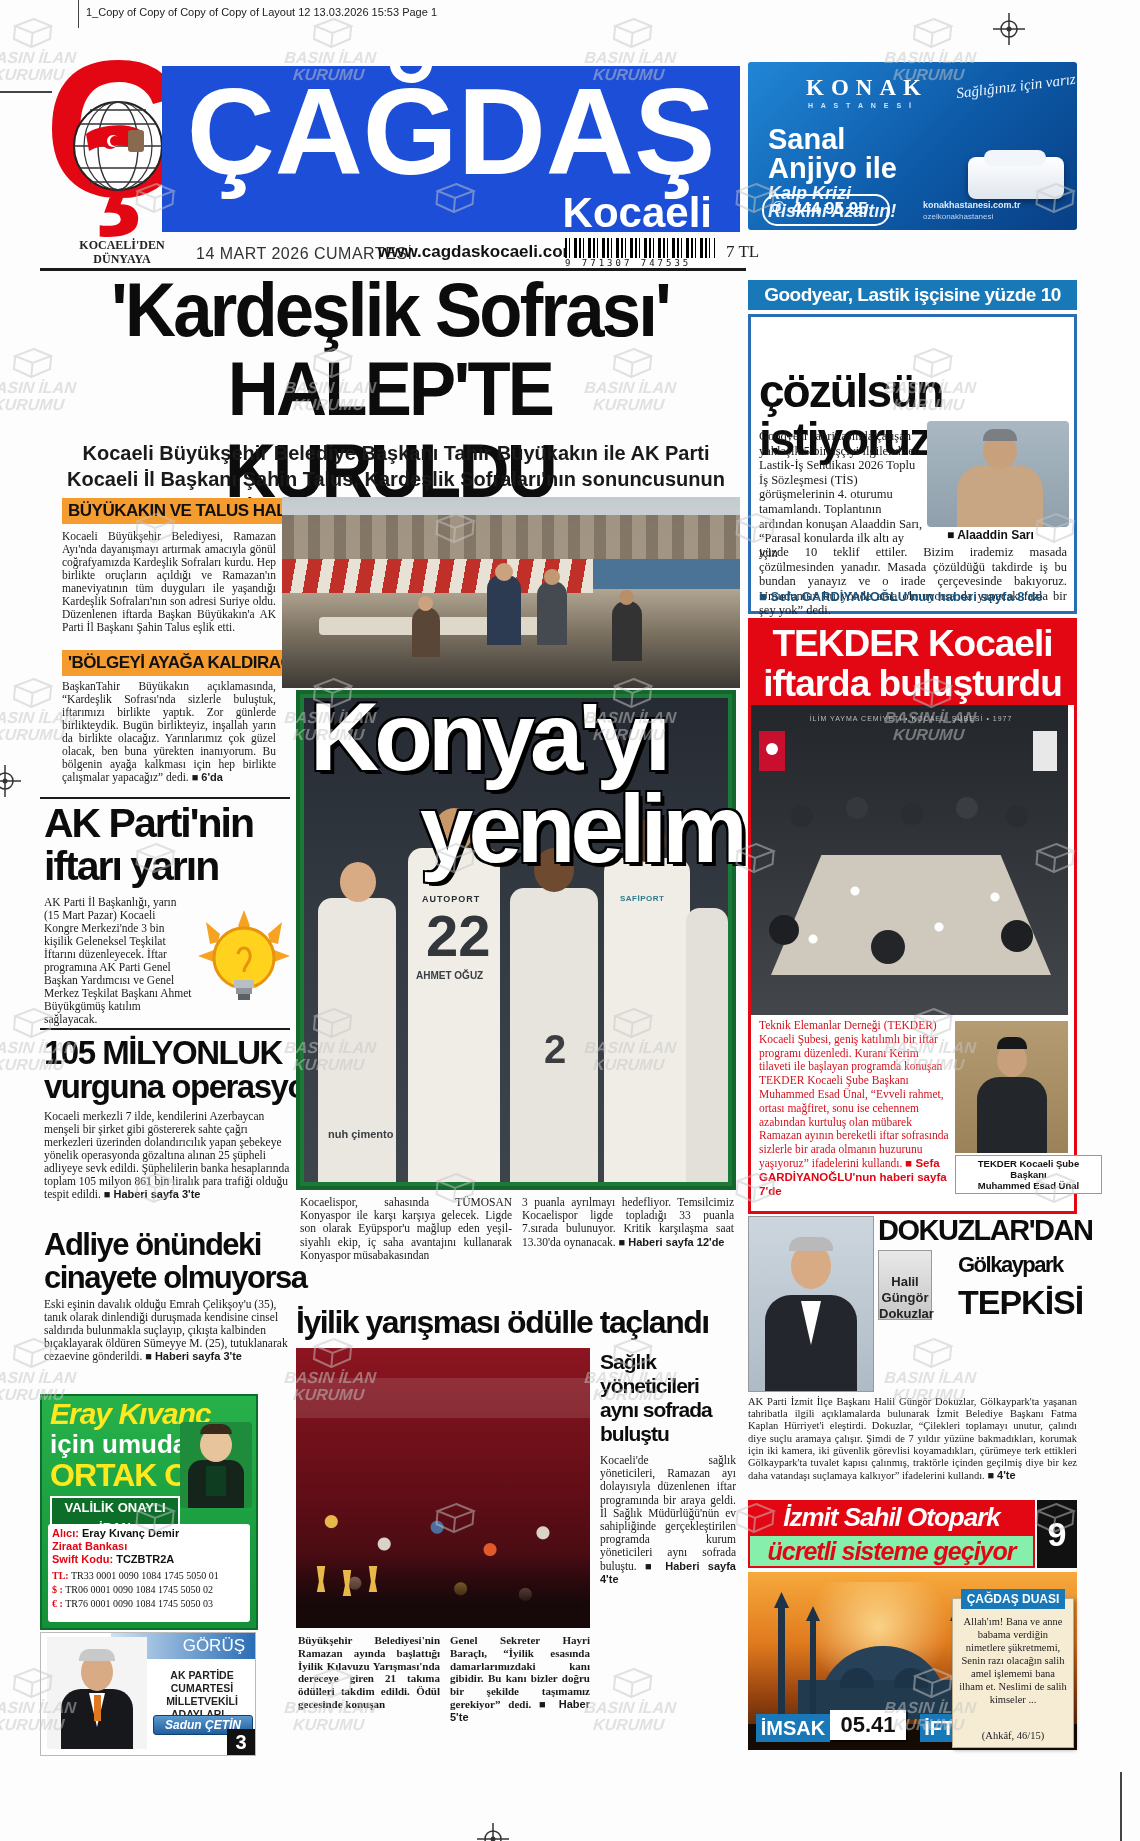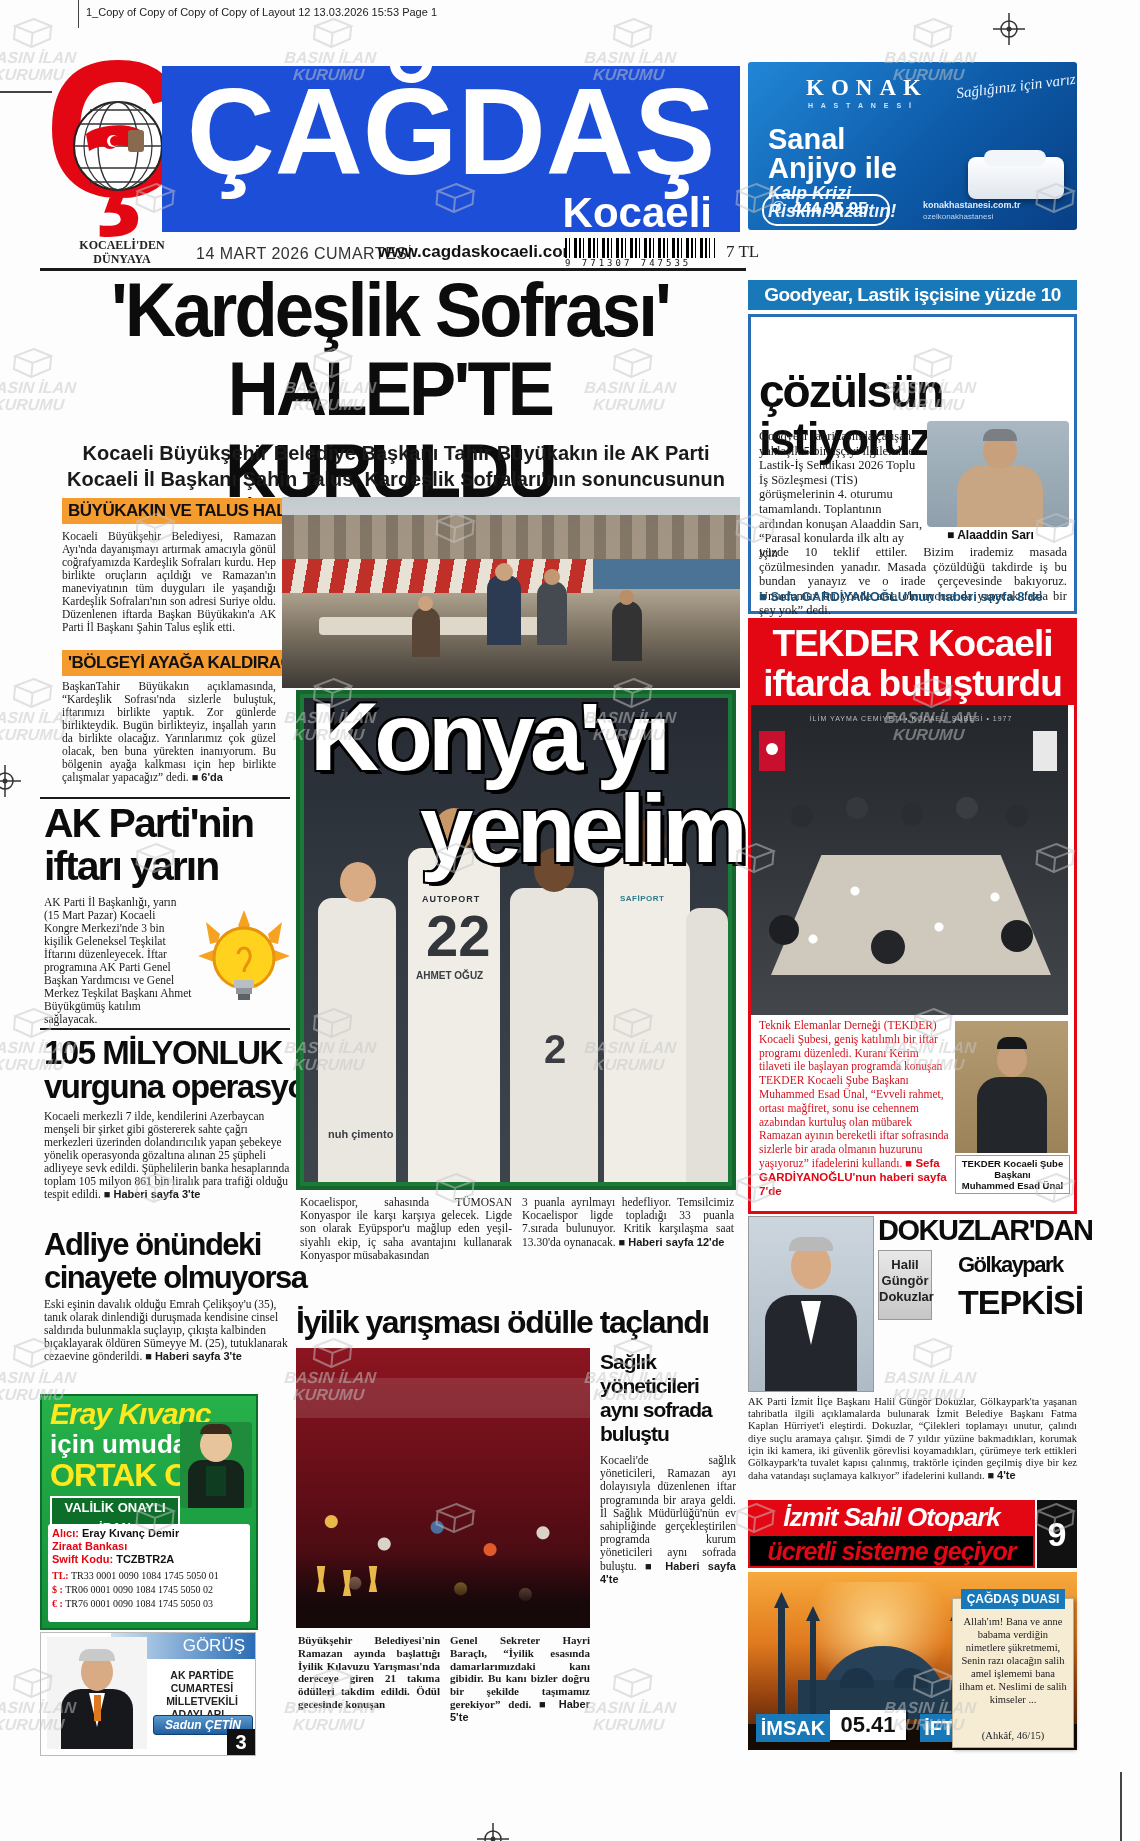--- a/index.html
+++ b/index.html
@@ -160,21 +160,21 @@
       <div class="fig-head" style="left:120px;top:225px;width:34px;height:34px;background:#232529"></div>
       <div class="fig-head" style="left:250px;top:215px;width:32px;height:32px;background:#1d1f23"></div>
     </div>
     <p class="abs serif" style="left:8px;top:394px;width:192px;font-size:11.5px;line-height:13.8px;color:#d5121e;margin:4px 0 0 0"><span>Teknik Elemanlar Derneği (TEKDER) Kocaeli Şubesi, geniş katılımlı bir iftar programı düzenledi. Kuranı Kerim tilaveti ile başlayan programda konuşan TEKDER Kocaeli Şube Başkanı Muhammed Esad Ünal, “Evveli rahmet, ortası mağfiret, sonu ise cehennem azabından kurtuluş olan mübarek Ramazan ayının bereketli iftar sofrasında sizlerle bir arada olmanın huzurunu yaşıyoruz” ifadelerini kullandı. </span><b class="ref-red" style="font-family:'Liberation Sans'">■ Sefa GARDİYANOĞLU'nun haberi sayfa 7'de</b></p>
     <div class="photo" style="left:204px;top:400px;width:113px;height:132px">
       <div class="abs" style="inset:0;background:linear-gradient(#b59b72,#9c8258)"></div>
       <div class="fig-body" style="left:22px;top:56px;width:70px;height:76px;background:#23262b;border-radius:22px 22px 0 0"></div>
       <div class="fig-head" style="left:42px;top:22px;width:30px;height:34px;background:#c9a07c"></div>
       <div class="abs" style="left:42px;top:16px;width:30px;height:12px;background:#17181a;border-radius:10px 10px 0 0"></div>
     </div>
-    <div class="abs center" style="left:204px;top:534px;width:113px;background:#fff;border:1px solid #999;font:bold 9.5px/11px 'Liberation Sans';color:#111;padding:2px 0">
+    <div class="abs center" style="left:204px;top:534px;width:113px;background:#fff;border:1px solid #999;font:bold 9.5px/11px 'Liberation Sans';color:#111;padding:2px 16px">
       <div>TEKDER Kocaeli Şube Başkanı</div>
       <div>Muhammed Esad Ünal</div>
     </div>
   </div>
 
   <div class="rule abs" style="left:40px;top:797px;width:250px;height:2px"></div>
   <div class="abs hl" style="left:44px;top:802px;font-size:41px;line-height:43px;letter-spacing:-2px">AK Parti'nin</div>
   <div class="abs hl" style="left:44px;top:845px;font-size:41px;line-height:43px;letter-spacing:-2px">iftarı yarın</div>
   <div class="abs serif" style="left:44px;top:896px;width:246px;font-size:11.5px;line-height:13px;color:#1a1a1a">
     <svg style="float:right;margin:14px 0 2px 6px" width="92" height="104" viewBox="0 0 92 104">
@@ -280,33 +280,33 @@
   <p class="abs serif" style="left:600px;top:1440px;width:136px;font-size:11.5px;line-height:13.2px;color:#1a1a1a;text-align:justify;margin:14px 0 0 0"><span>Kocaeli'de sağlık yöneticileri, Ramazan ayı dolayısıyla düzenlenen iftar programında bir araya geldi. İl Sağlık Müdürlüğü'nün ev sahipliğinde gerçekleştirilen programda kurum yöneticileri aynı sofrada buluştu. </span><b class="ref">■ Haberi sayfa 4'te</b></p>
 
   <div class="photo" style="left:748px;top:1216px;width:124px;height:174px;border:1px solid #999">
     <div class="abs" style="inset:0;background:linear-gradient(#cdd6de,#aebbc6)"></div>
     <div class="fig-body" style="left:16px;top:78px;width:92px;height:96px;background:#23262c;border-radius:26px 26px 0 0"></div>
     <div class="abs" style="left:52px;top:84px;width:20px;height:44px;background:#fff;clip-path:polygon(0 0,100% 0,50% 100%)"></div>
     <div class="fig-head" style="left:42px;top:26px;width:40px;height:46px;background:#d8ab85"></div>
     <div class="abs" style="left:40px;top:20px;width:44px;height:14px;background:#b9b9b9;border-radius:12px 12px 0 0"></div>
   </div>
   <div class="abs hl" style="left:878px;top:1214px;font-size:29px;line-height:32px;letter-spacing:-1.5px">DOKUZLAR'DAN</div>
-  <div class="abs center" style="left:878px;top:1250px;width:54px;height:70px;background:linear-gradient(#e8e8e8,#c6c6c6);border:1px solid #9a9a9a;font:bold 13px/16px 'Liberation Sans';color:#222;padding-top:6px;box-sizing:border-box">
+  <div class="abs center" style="left:878px;top:1250px;width:54px;height:70px;background:linear-gradient(#e8e8e8,#c6c6c6);border:1px solid #9a9a9a;font:bold 13px/16px 'Liberation Sans';color:#222;padding-top:23px;box-sizing:border-box">
     <div>Halil</div>
     <div>Güngör</div>
     <div>Dokuzlar</div>
   </div>
   <div class="abs hl" style="left:958px;top:1250px;font-size:22px;line-height:30px;letter-spacing:-1.5px">Gölkaypark</div>
   <div class="abs hl" style="left:958px;top:1284px;font-size:34px;line-height:36px;letter-spacing:-1px">TEPKİSİ</div>
   <p class="abs serif" style="left:748px;top:1382px;width:329px;font-size:10.5px;line-height:12.2px;color:#1a1a1a;text-align:justify;margin:14px 0 0 0"><span>AK Parti İzmit İlçe Başkanı Halil Güngör Dokuzlar, Gölkaypark'ta yaşanan tahribatla ilgili açıklamalarda bulunarak İzmit Belediye Başkanı Fatma Kaplan Hürriyet'i eleştirdi. Dokuzlar, “Çilekleri toplamayı unutur, çalındı diye suçlu aramaya çalışır. Şimdi de 7 yıldır yüzüne bakmadıkları, korumak için iki kamera, iki güvenlik görevlisi koyamadıkları, çürümeye terk ettikleri Gölkaypark'ta tuvalet kapısı çalınmış, traktörle içinden geçilmiş diye bir kez daha vatandaşı suçlamaya kalkıyor” ifadelerini kullandı. </span><b class="ref">■ 4'te</b></p>
 
   <div class="abs" style="left:748px;top:1500px;width:287px;height:34px;background:#e30613">
     <div class="center" style="font:italic bold 26px/34px 'Liberation Sans';color:#fff;letter-spacing:-1px">İzmit Sahil Otopark</div>
   </div>
-  <div class="abs center" style="left:748px;top:1534px;width:287px;height:34px;background:#000000;border:2px solid #e30613;box-sizing:border-box;font:italic bold 25px/30px 'Liberation Sans';color:#e30613;letter-spacing:-1px">ücretli sisteme geçiyor</div>
+  <div class="abs center" style="left:748px;top:1534px;width:287px;height:34px;background:#86efac;border:2px solid #e30613;box-sizing:border-box;font:italic bold 25px/30px 'Liberation Sans';color:#e30613;letter-spacing:-1px">ücretli sisteme geçiyor</div>
   <div class="abs center" style="left:1037px;top:1500px;width:40px;height:68px;background:#111;color:#fff;font:bold 34px/68px 'Liberation Sans'">9</div>
 
   <div class="photo" style="left:748px;top:1572px;width:329px;height:178px">
     <div class="abs" style="inset:0;background:linear-gradient(#f7a93c 0%,#e07a1e 40%,#96420f 70%,#3a1c08 100%)"></div>
     <div class="abs" style="left:40px;top:10px;width:180px;height:90px;background:radial-gradient(circle,rgba(255,230,160,.8),transparent 70%)"></div>
     <div class="abs" style="left:70px;top:74px;width:130px;height:64px;background:#274158;border-radius:65px 65px 0 0"></div>
     <div class="abs" style="left:50px;top:108px;width:170px;height:40px;background:#223a4e"></div>
     <div class="abs" style="left:92px;top:96px;width:34px;height:20px;background:#1d3347;border-radius:17px 17px 0 0"></div>
     <div class="abs" style="left:146px;top:96px;width:34px;height:20px;background:#1d3347;border-radius:17px 17px 0 0"></div>
     <div class="abs" style="left:30px;top:34px;width:7px;height:114px;background:#1d3347"></div>

